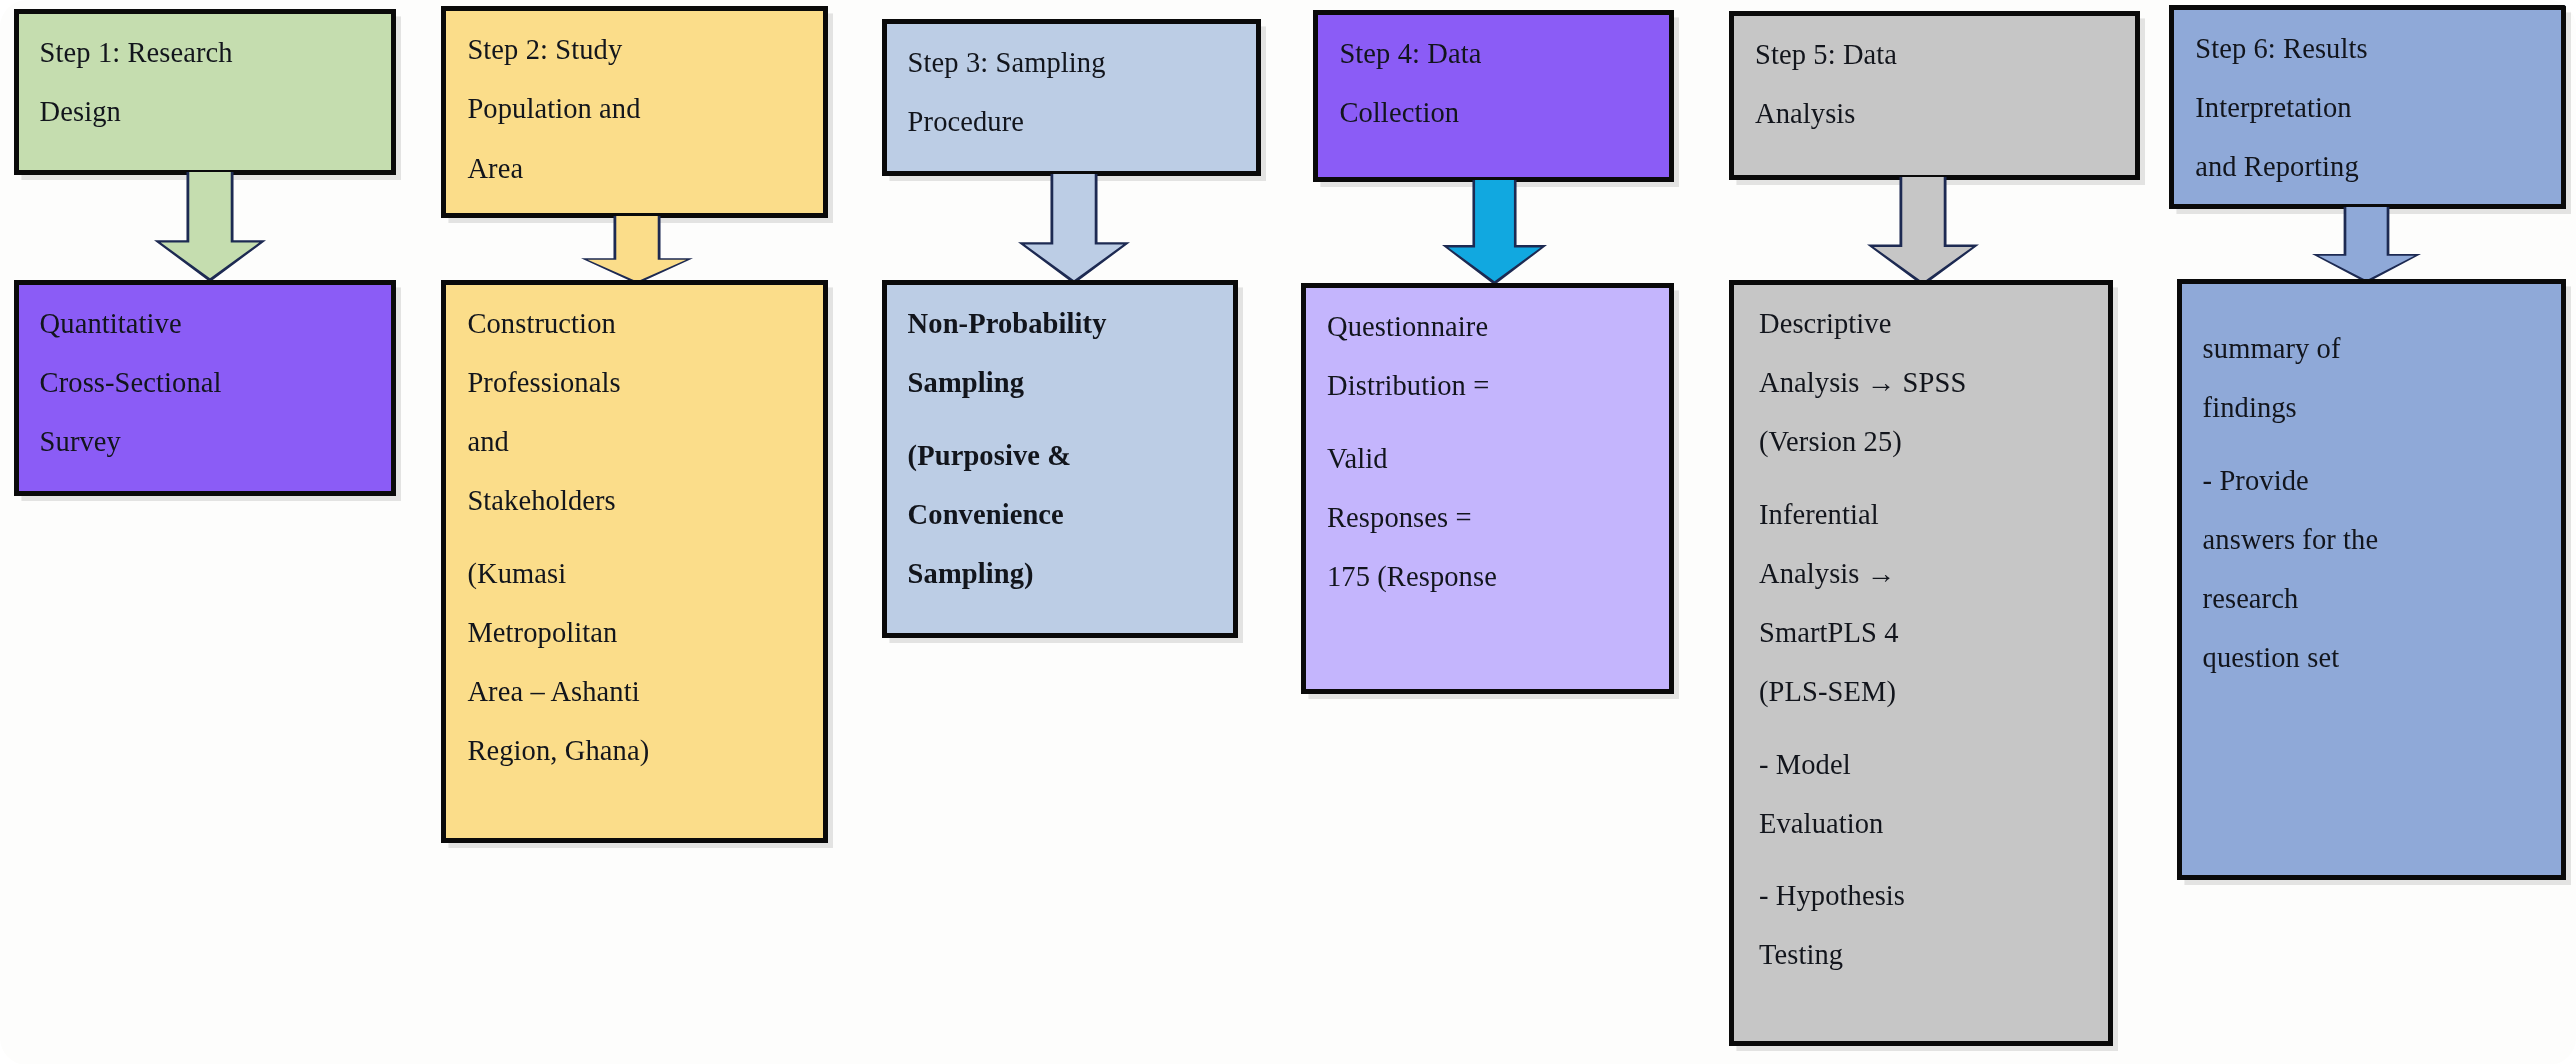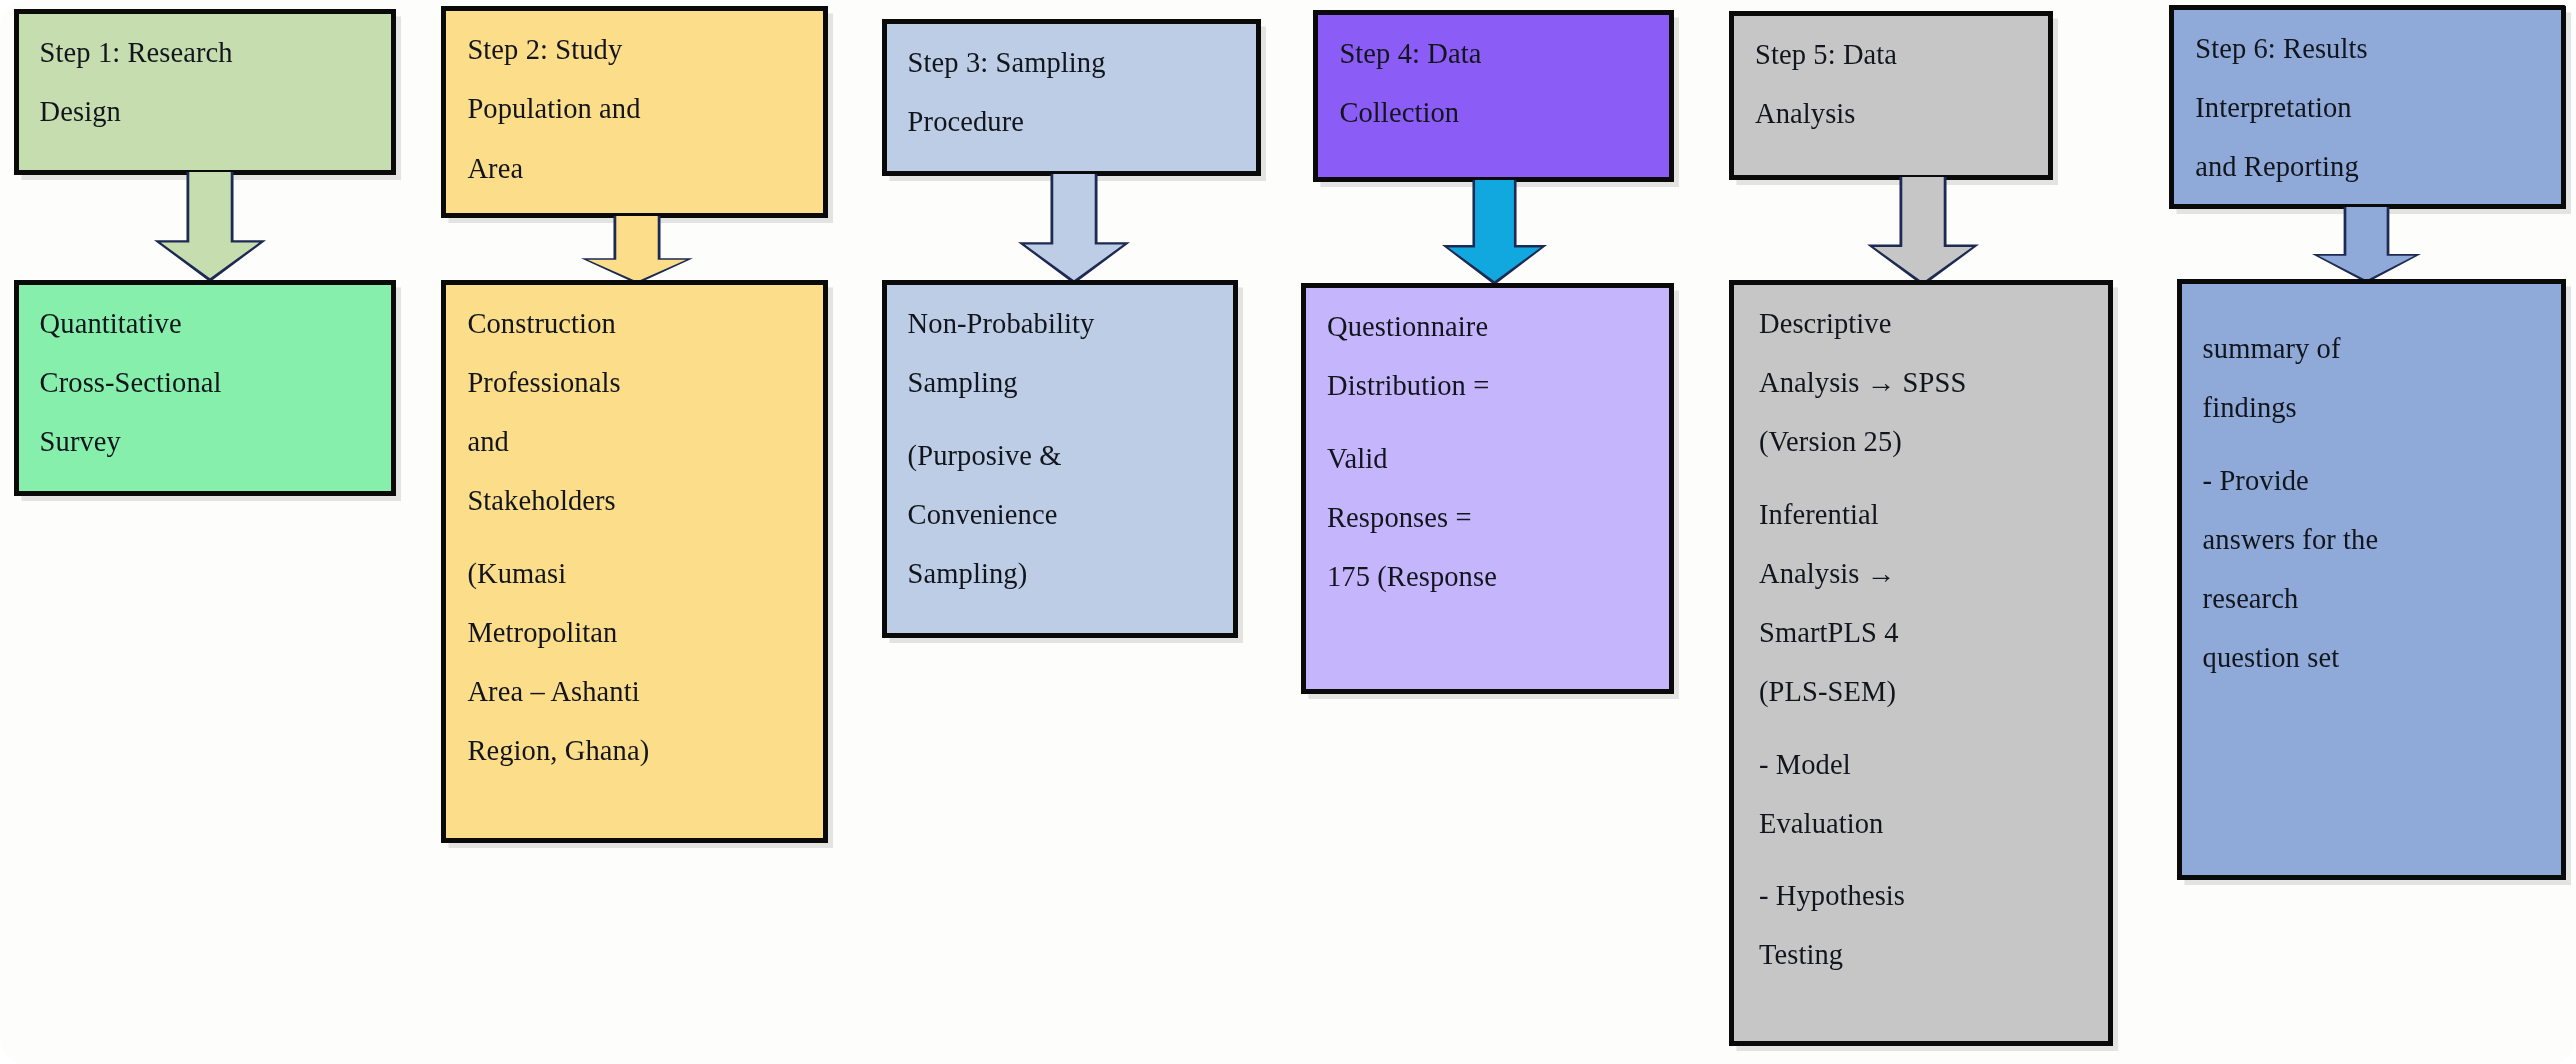--- a/index.html
+++ b/index.html
@@ -71,21 +71,21 @@
 
   <div class="col" style="left:0; width:434px;">
     <div class="node" style="left:13.6px; top:8.7px; width:382px; height:166px; background:#C5DDAF;">
       <p>Step 1: Research</p>
       <p>Design</p>
     </div>
     <div class="arrow" style="left:154px; top:172px; width:112px; height:110px;">
       <div class="shaft"></div>
       <div class="shaft-inner" style="background:#C5DDAF;"></div>
     </div>
-    <div class="node" style="left:13.6px; top:280px; width:382px; height:216px; background:#86efac;">
+    <div class="node" style="left:13.6px; top:280px; width:382px; height:216px; background:#8b5cf6;">
       <p>Quantitative</p>
       <p>Cross-Sectional</p>
       <p>Survey</p>
     </div>
   </div>
 
   <div class="col" style="left:434px; width:434px;">
     <div class="node" style="left:7.4px; top:6.2px; width:387px; height:212px; background:#FBDD8A;">
       <p>Step 2: Study</p>
       <p>Population and</p>
@@ -110,21 +110,21 @@
 
   <div class="col" style="left:868px; width:434px;">
     <div class="node" style="left:13.6px; top:18.6px; width:379px; height:157px; background:#BCCDE5;">
       <p>Step 3: Sampling</p>
       <p>Procedure</p>
     </div>
     <div class="arrow" style="left:150px; top:174px; width:112px; height:110px;">
       <div class="shaft"></div>
       <div class="shaft-inner" style="background:#BCCDE5;"></div>
     </div>
-    <div class="node" style="left:13.6px; top:280px; width:356px; height:358px; background:#BCCDE5;">
+    <div class="node" style="left:13.6px; top:280px; width:356px; height:358px; background:#BCCDE5;font-weight:bold;">
       <p>Non-Probability</p>
       <p>Sampling</p>
       <span class="blank"></span>
       <p>(Purposive &amp;</p>
       <p>Convenience</p>
       <p>Sampling)</p>
     </div>
   </div>
 
   <div class="col" style="left:1301px; width:428px;">
@@ -140,21 +140,21 @@
       <p>Questionnaire</p>
       <p>Distribution =</p>
       <span class="blank"></span>
       <p>Valid</p>
       <p>Responses =</p>
       <p>175 (Response</p>
     </div>
   </div>
 
   <div class="col" style="left:1729px; width:434px;">
-    <div class="node" style="left:0px; top:11px; width:324px; height:169px; background:#C6C6C6;">
+    <div class="node" style="left:0px; top:11px; width:411px; height:169px; background:#C6C6C6;">
       <p>Step 5: Data</p>
       <p>Analysis</p>
     </div>
     <div class="arrow" style="left:138px; top:177px; width:112px; height:109px;">
       <div class="shaft"></div>
       <div class="shaft-inner" style="background:#C6C6C6;"></div>
     </div>
     <div class="node" style="left:0px; top:280px; width:384px; height:766px; background:#C6C6C6;padding-left:25px;">
       <p>Descriptive</p>
       <p>Analysis → SPSS</p>

